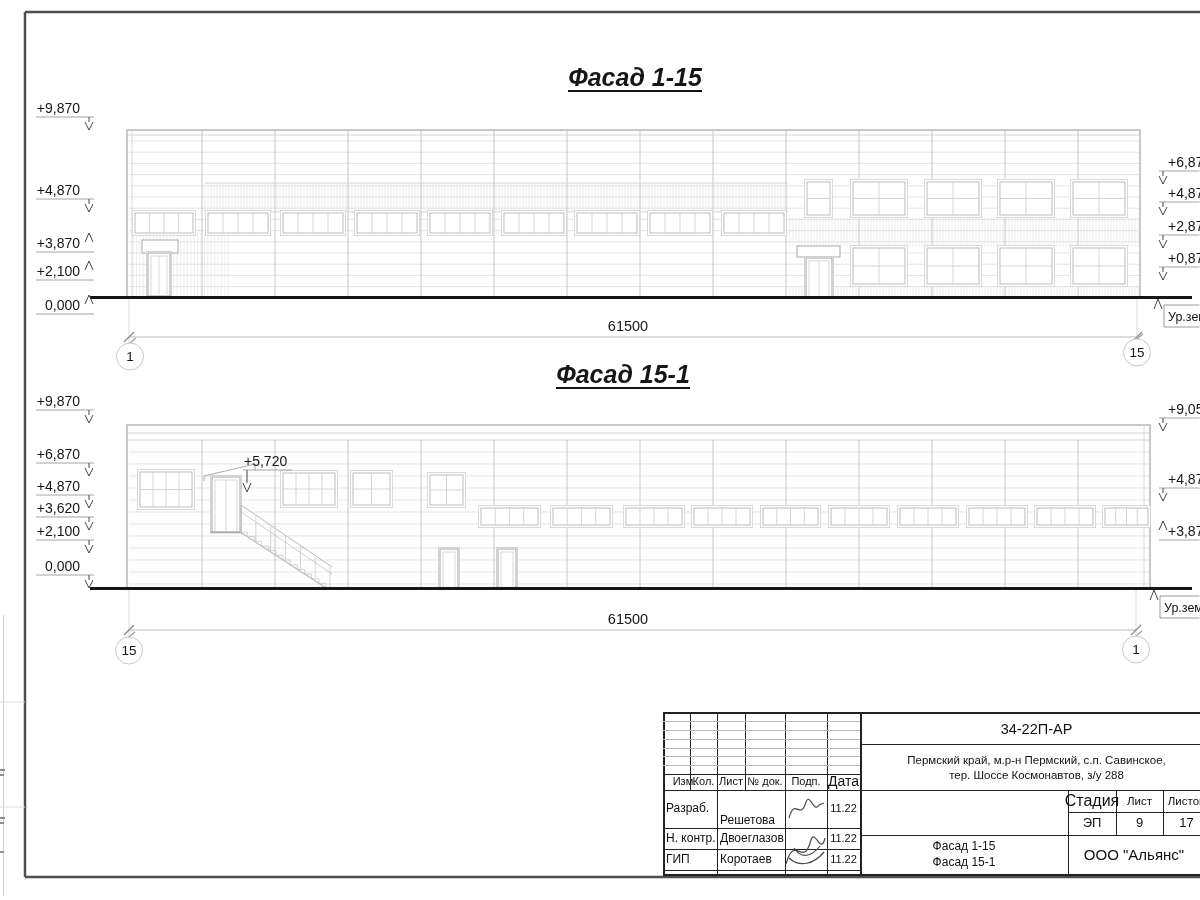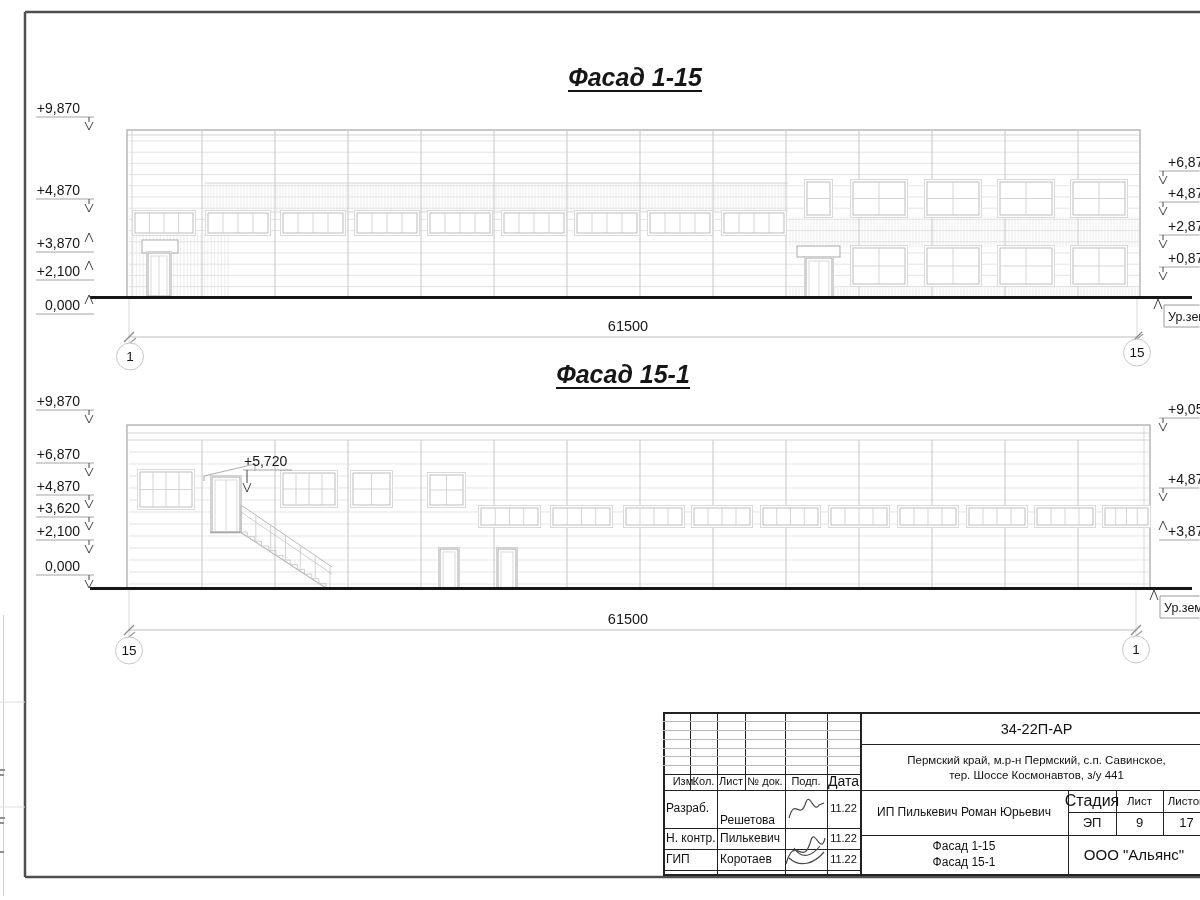--- a/index.html
+++ b/index.html
@@ -982,39 +982,38 @@
     <div class="cell" style="left:27px;top:62px;width:27px;height:16px;font-size:11px">Кол.</div>
     <div class="cell" style="left:54px;top:62px;width:28px;height:16px;font-size:11px">Лист</div>
     <div class="cell" style="left:82px;top:62px;width:40px;height:16px;font-size:11px">№ док.</div>
     <div class="cell" style="left:122px;top:62px;width:42px;height:16px;font-size:11px">Подп.</div>
     <div class="cell" style="left:164px;top:62px;width:33px;height:16px;font-size:14px">Дата</div>
 
     <div class="cell lft" style="left:3px;top:78px;width:50px;height:38px;font-size:12px">Разраб.</div>
     <div class="cell lft" style="left:57px;top:90px;width:64px;height:38px;font-size:12px">Решетова</div>
     <div class="cell" style="left:164px;top:78px;width:33px;height:38px;font-size:11px">11.22</div>
     <div class="cell lft" style="left:3px;top:116px;width:52px;height:21px;font-size:12px">Н. контр.</div>
-    <div class="cell lft" style="left:57px;top:116px;width:66px;height:21px;font-size:12px">Пилькевич</div>
+    <div class="cell lft" style="left:57px;top:116px;width:66px;height:21px;font-size:12px">Двоеглазов</div>
     <div class="cell" style="left:164px;top:116px;width:33px;height:21px;font-size:11px">11.22</div>
     <div class="cell lft" style="left:3px;top:137px;width:30px;height:21px;font-size:12px">ГИП</div>
     <div class="cell lft" style="left:57px;top:137px;width:66px;height:21px;font-size:12px">Коротаев</div>
     <div class="cell" style="left:164px;top:137px;width:33px;height:21px;font-size:11px">11.22</div>
 
     <svg class="sig" style="left:123px;top:80px" width="40" height="34" viewBox="0 0 40 34">
       <path d="M3 26 C9 4 14 30 20 10 C24 0 28 22 33 13 L38 11" fill="none" stroke="#4a4a4a" stroke-width="1.2"></path>
     </svg>
     <svg class="sig" style="left:119px;top:114px" width="46" height="46" viewBox="0 0 46 46">
       <path d="M4 38 C13 6 21 44 29 14 C33 2 39 30 43 12 M7 32 C18 42 32 38 42 26 M12 22 C20 34 30 30 38 20" fill="none" stroke="#4a4a4a" stroke-width="1.2"></path>
     </svg>
 
     <div class="cell" style="left:197px;top:2px;width:353px;height:30px;font-size:14.5px">34-22П-АР</div>
     <div class="cell col" style="left:200px;top:33px;width:347px;height:45px;font-size:11.5px">
       <span>Пермский край, м.р-н Пермский, с.п. Савинское,</span>
-      <span>тер. Шоссе Космонавтов, з/у 441</span>
+      <span>тер. Шоссе Космонавтов, з/у 288</span>
     </div>
-    <div class="cell" style="left:197px;top:78px;width:208px;height:45px;font-size:12px">ИП Пилькевич Роман Юрьевич</div>
     <div class="cell" style="left:405px;top:78px;width:48px;height:22px;font-size:16px">Стадия</div>
     <div class="cell" style="left:453px;top:78px;width:47px;height:22px;font-size:11.5px">Лист</div>
     <div class="cell" style="left:500px;top:78px;width:47px;height:22px;font-size:11.5px">Листов</div>
     <div class="cell" style="left:405px;top:100px;width:48px;height:23px;font-size:13px">ЭП</div>
     <div class="cell" style="left:453px;top:100px;width:47px;height:23px;font-size:13px">9</div>
     <div class="cell" style="left:500px;top:100px;width:47px;height:23px;font-size:13px">17</div>
     <div class="cell col" style="left:197px;top:123px;width:208px;height:39px;font-size:12px">
       <span>Фасад 1-15</span>
       <span>Фасад 15-1</span>
     </div>

